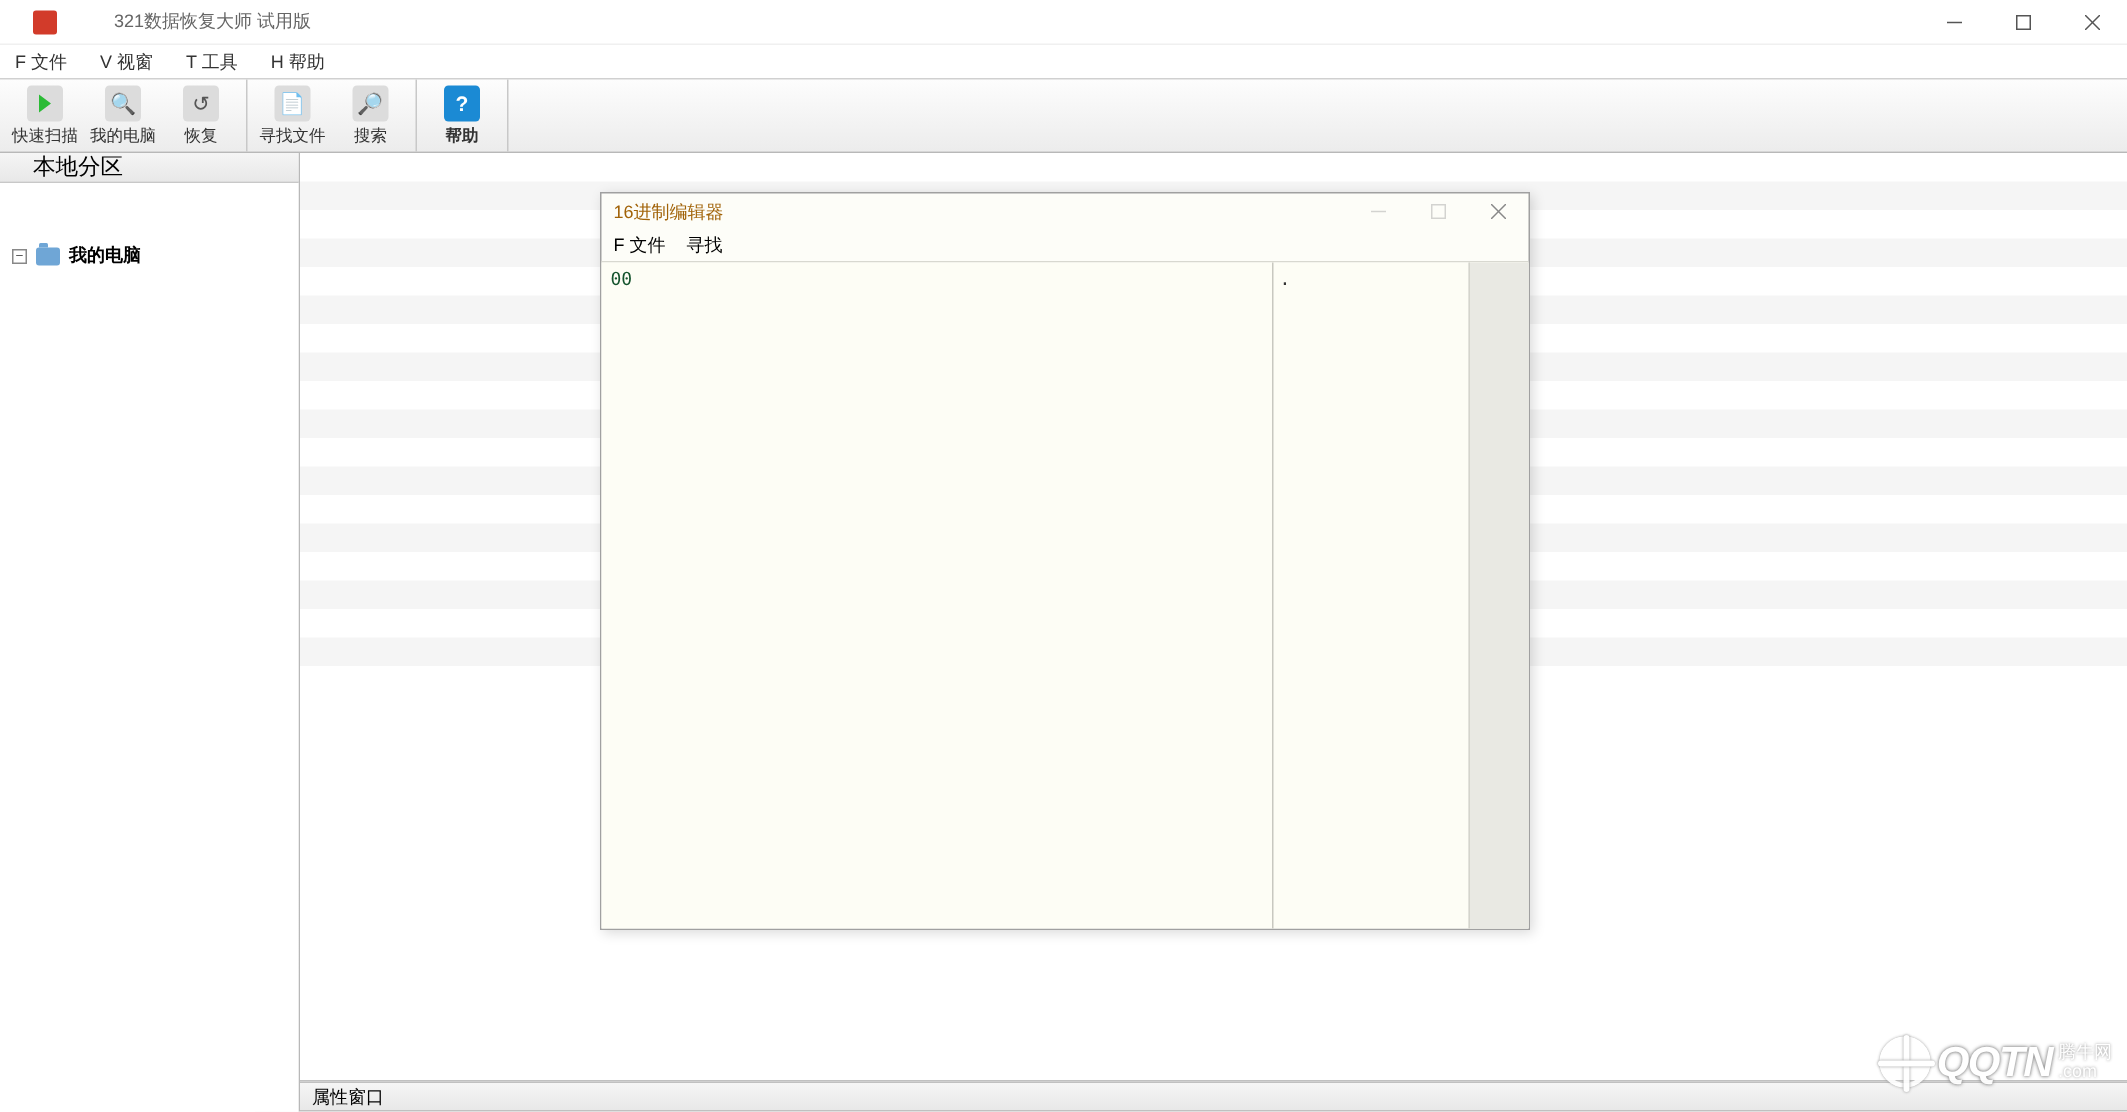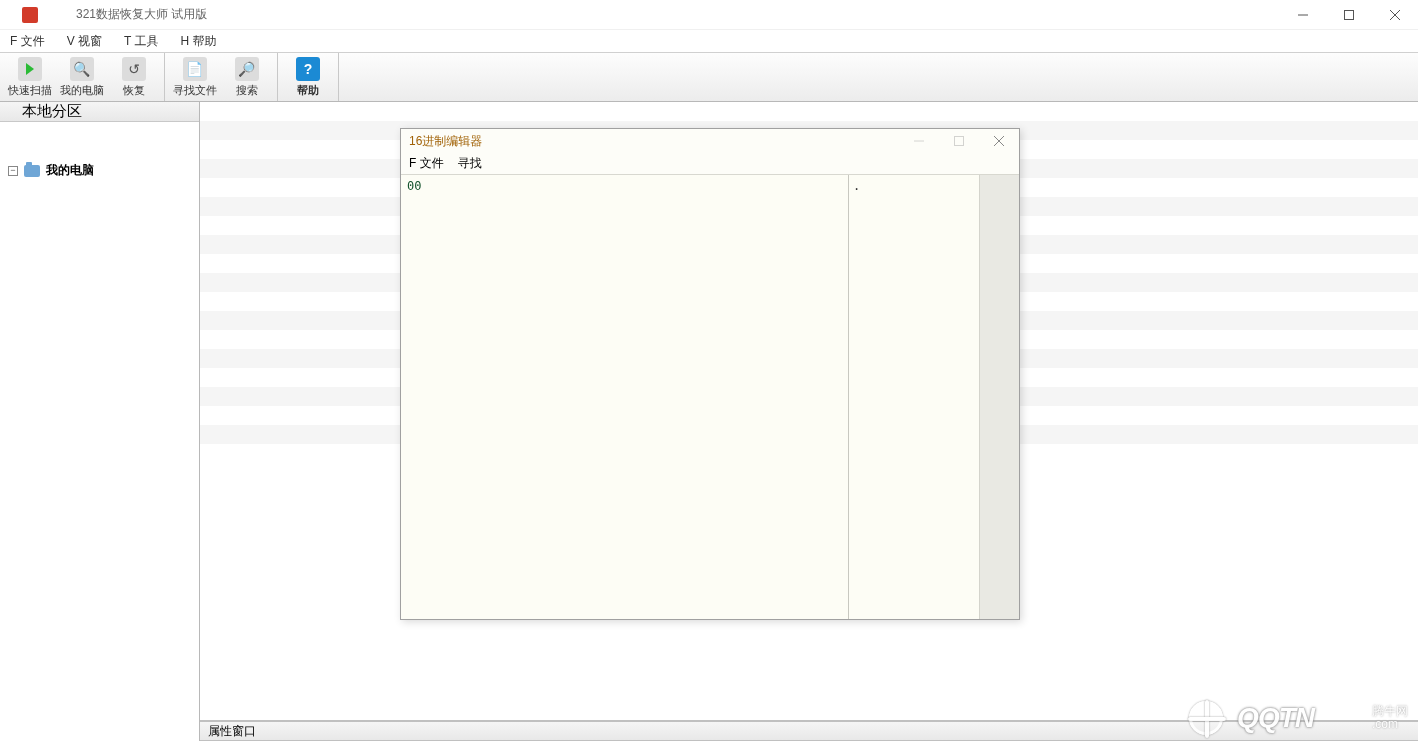--- a/index.html
+++ b/index.html
@@ -63,27 +63,27 @@
 .hex-win-btn { width: 40px; height: 24px; display: flex; align-items: center; justify-content: center; color: #888; }
 .hex-win-btn.disabled { opacity: 0.35; }
 .hex-menubar { height: 22px; padding-left: 8px; display: flex; align-items: center; gap: 14px; border-bottom: 1px solid #d8d8d0; }
 .hex-body { flex: 1; display: flex; background: #fdfdf5; }
 .hex-col-offset { width: 66px; border-right: 1px solid #c8c8c0; padding: 4px 6px; font-family: Consolas, monospace; color: #6868a8; }
 .hex-col-bytes { flex: 1; border-right: 1px solid #c8c8c0; padding: 4px 6px; font-family: Consolas, monospace; color: #14532d; }
 .hex-col-ascii { width: 130px; padding: 4px 4px; font-family: Consolas, monospace; color: #333; }
 .hex-scroll { width: 40px; background: #e9e9e3; border-left: 1px solid #d4d4cc; }
 
 
-.watermark { position: fixed; right: 10px; bottom: 6px; display: flex; align-items: center; gap: 14px; opacity: 0.9; }
+.watermark { position: fixed; right: 10px; bottom: 16px; display: flex; align-items: center; gap: 4px; opacity: 0.9; }
 .wm-logo { font-family: Arial, sans-serif; font-size: 28px; font-weight: bold; font-style: italic; color: #fff; text-shadow: 0 0 3px #888, 0 0 2px #888; letter-spacing: -1px; }
 .wm-icon { width: 34px; height: 34px; border: 3px solid #fff; border-radius: 50%; position: relative; box-shadow: 0 0 2px #888; }
 .wm-icon::before, .wm-icon::after { content: ""; position: absolute; background: #fff; border-radius: 2px; box-shadow: 0 0 2px #888; }
 .wm-icon::before { left: 13px; top: -4px; width: 4px; height: 38px; }
 .wm-icon::after { top: 13px; left: -4px; height: 4px; width: 38px; }
-.wm-side { display: flex; flex-direction: column; font-size: 10px; color: #fff; text-shadow: 0 0 2px #888; line-height: 1.1; margin-left: 44px; }
+.wm-side { display: flex; flex-direction: column; font-size: 10px; color: #fff; text-shadow: 0 0 2px #888; line-height: 1.1; }
 </style>
 </head>
 <body>
 
 <div class="titlebar">
   <div class="app-icon"></div>
   <div class="title-text">321数据恢复大师 试用版</div>
   <div class="win-controls">
     <div class="win-btn">
         <svg viewBox="0 0 10 10">

